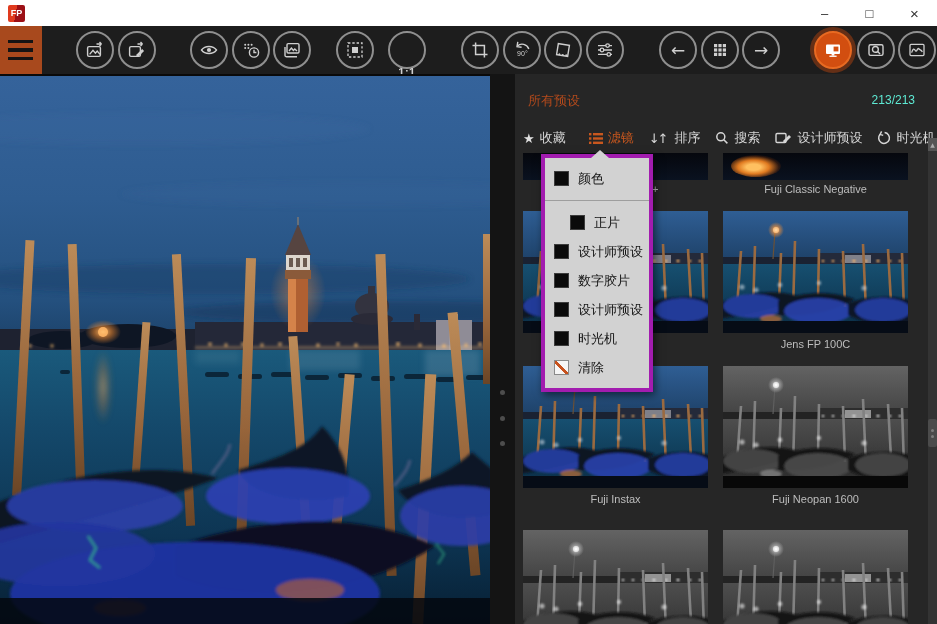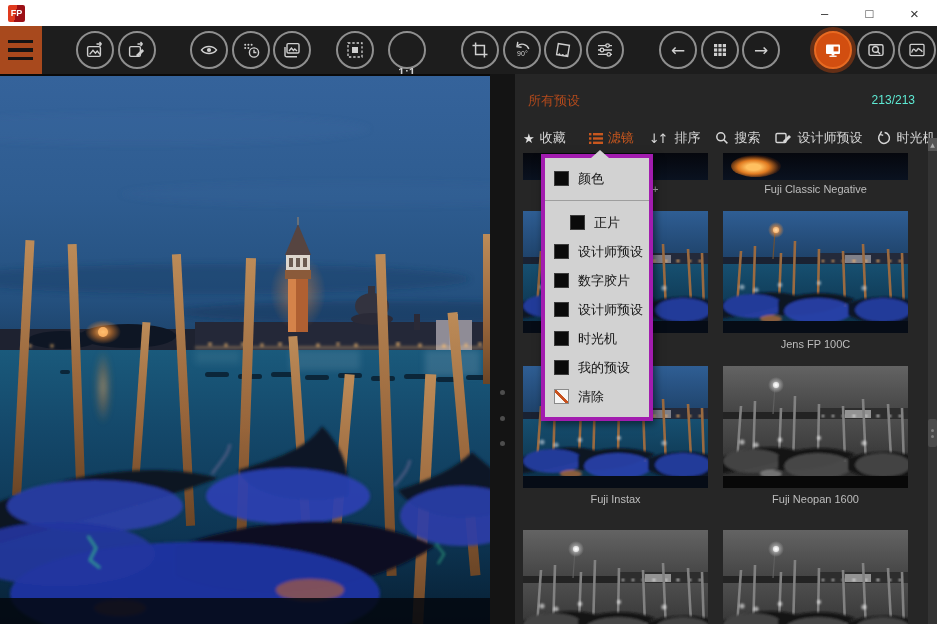--- a/index.html
+++ b/index.html
@@ -544,24 +544,20 @@
     </div>
     <div class="ditem">
       <span class="dcheck"></span>
       <span class="dlabel">设计师预设</span>
     </div>
     <div class="ditem">
       <span class="dcheck"></span>
       <span class="dlabel">时光机</span>
     </div>
     <div class="ditem">
-      <span class="dcheck"></span>
-      <span class="dlabel">我的预设</span>
-    </div>
-    <div class="ditem">
       <span class="dclear"></span>
       <span class="dlabel">清除</span>
     </div>
   </div>
 
   <svg width="0" height="0" style="position:absolute" aria-hidden="true">
     <defs>
       <linearGradient id="msky" x1="0" y1="0" x2="0" y2="1">
         <stop offset="0" stop-color="#2f5e94"></stop>
           <stop offset="1" stop-color="#1d4066"></stop>

